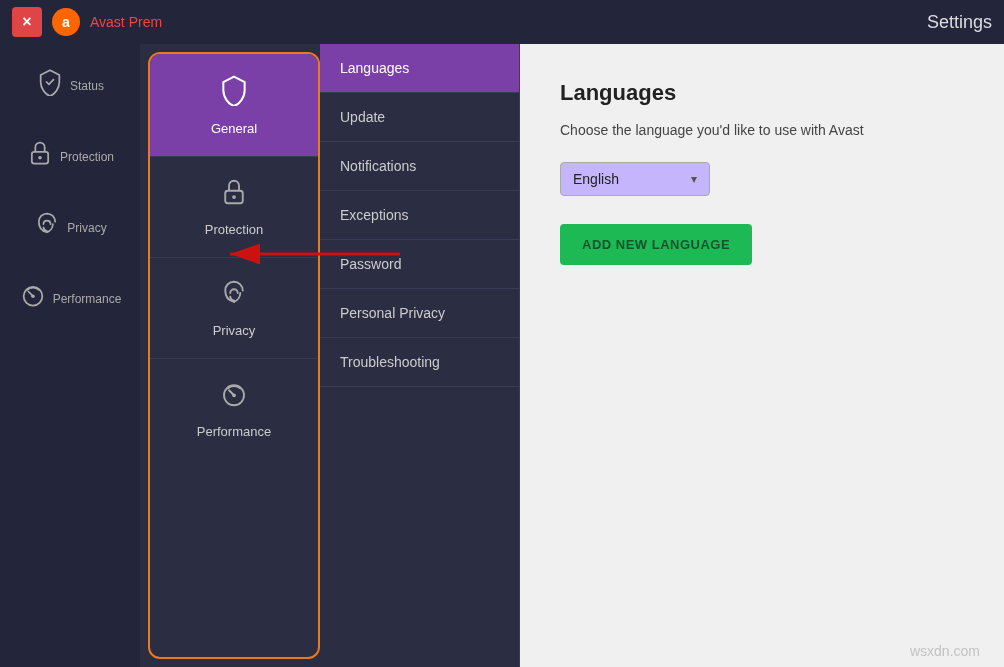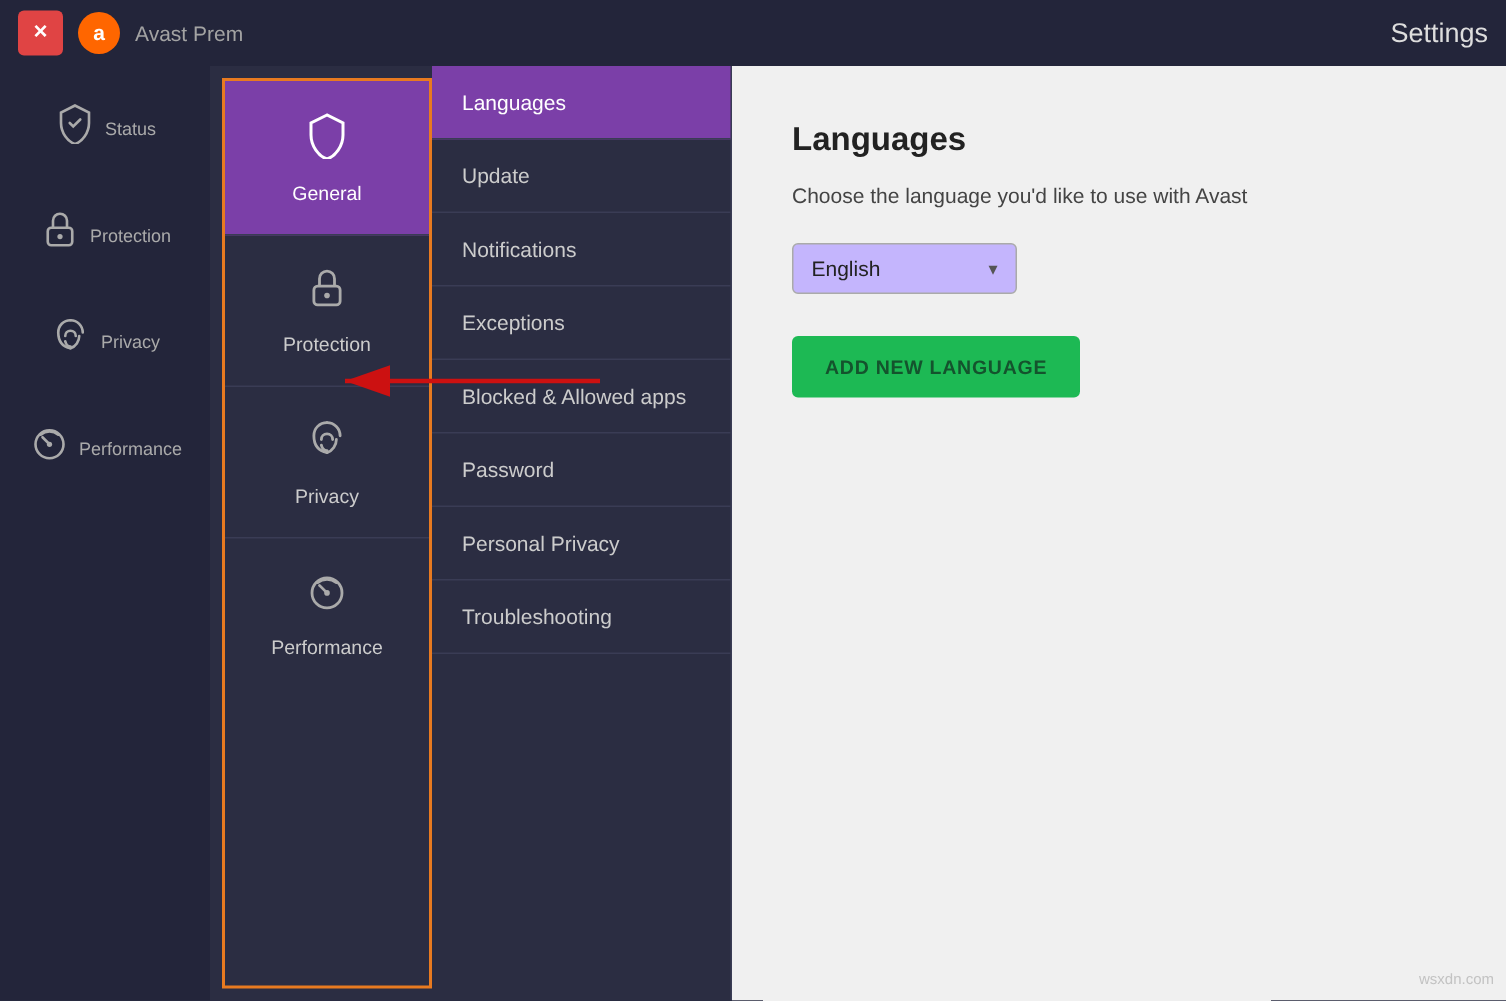--- a/index.html
+++ b/index.html
@@ -19,21 +19,21 @@
       background: #23253a;
       height: 44px;
       padding: 0 12px;
       gap: 10px;
     }
     .title-bar .app-logo {
       width: 28px;
       height: 28px;
     }
     .title-bar .app-title {
-      color: #a3a3a3;
+      color: #ef4444;
       font-size: 14px;
       flex: 1;
     }
     .close-btn {
       background: #e04444;
       border: none;
       color: white;
       width: 30px;
       height: 30px;
       border-radius: 4px;
@@ -83,24 +83,24 @@
       font-size: 26px;
       color: #aaa;
     }
     .sidebar-item .label {
       font-size: 12px;
       text-align: center;
     }
 
     
     .categories-panel {
-      width: 140px;
+      width: 172px;
       background: #2b2d42;
       border: 2px solid #e87a20;
-      border-radius: 0;
+      border-radius: 12px;
       margin: 8px 0 8px 8px;
       overflow: hidden;
       position: relative;
     }
 
     .category-item {
       display: flex;
       flex-direction: column;
       align-items: center;
       justify-content: center;
@@ -200,23 +200,23 @@
       left: 0;
       width: 100%;
       height: 100%;
       pointer-events: none;
     }
 
     
     .watermark {
       position: absolute;
       bottom: 8px;
-      right: 8px;
+      right: 24px;
       color: rgba(150,150,150,0.5);
-      font-size: 10px;
+      font-size: 14px;
     }
   </style>
 </head>
 <body>
 
 <div class="title-bar">
   <button class="close-btn">×</button>
 
   <svg class="app-logo" viewBox="0 0 40 40" width="28" height="28">
     <circle cx="20" cy="20" r="20" fill="#ff6600"></circle>
@@ -323,21 +323,20 @@
       </span>
       <span class="cat-label">Performance</span>
     </div>
   </div>
 
   <div class="submenu-panel">
     <div class="submenu-item active">Languages</div>
     <div class="submenu-item">Update</div>
     <div class="submenu-item">Notifications</div>
     <div class="submenu-item">Exceptions</div>
-    <div class="submenu-item">Blocked &amp; Allowed apps</div>
     <div class="submenu-item">Password</div>
     <div class="submenu-item">Personal Privacy</div>
     <div class="submenu-item">Troubleshooting</div>
   </div>
 
   <div class="content-area">
     <h2 class="content-title">Languages</h2>
     <p class="content-description">Choose the language you'd like to use with Avast</p>
     <div class="language-select-wrapper">
       <span>English</span>

